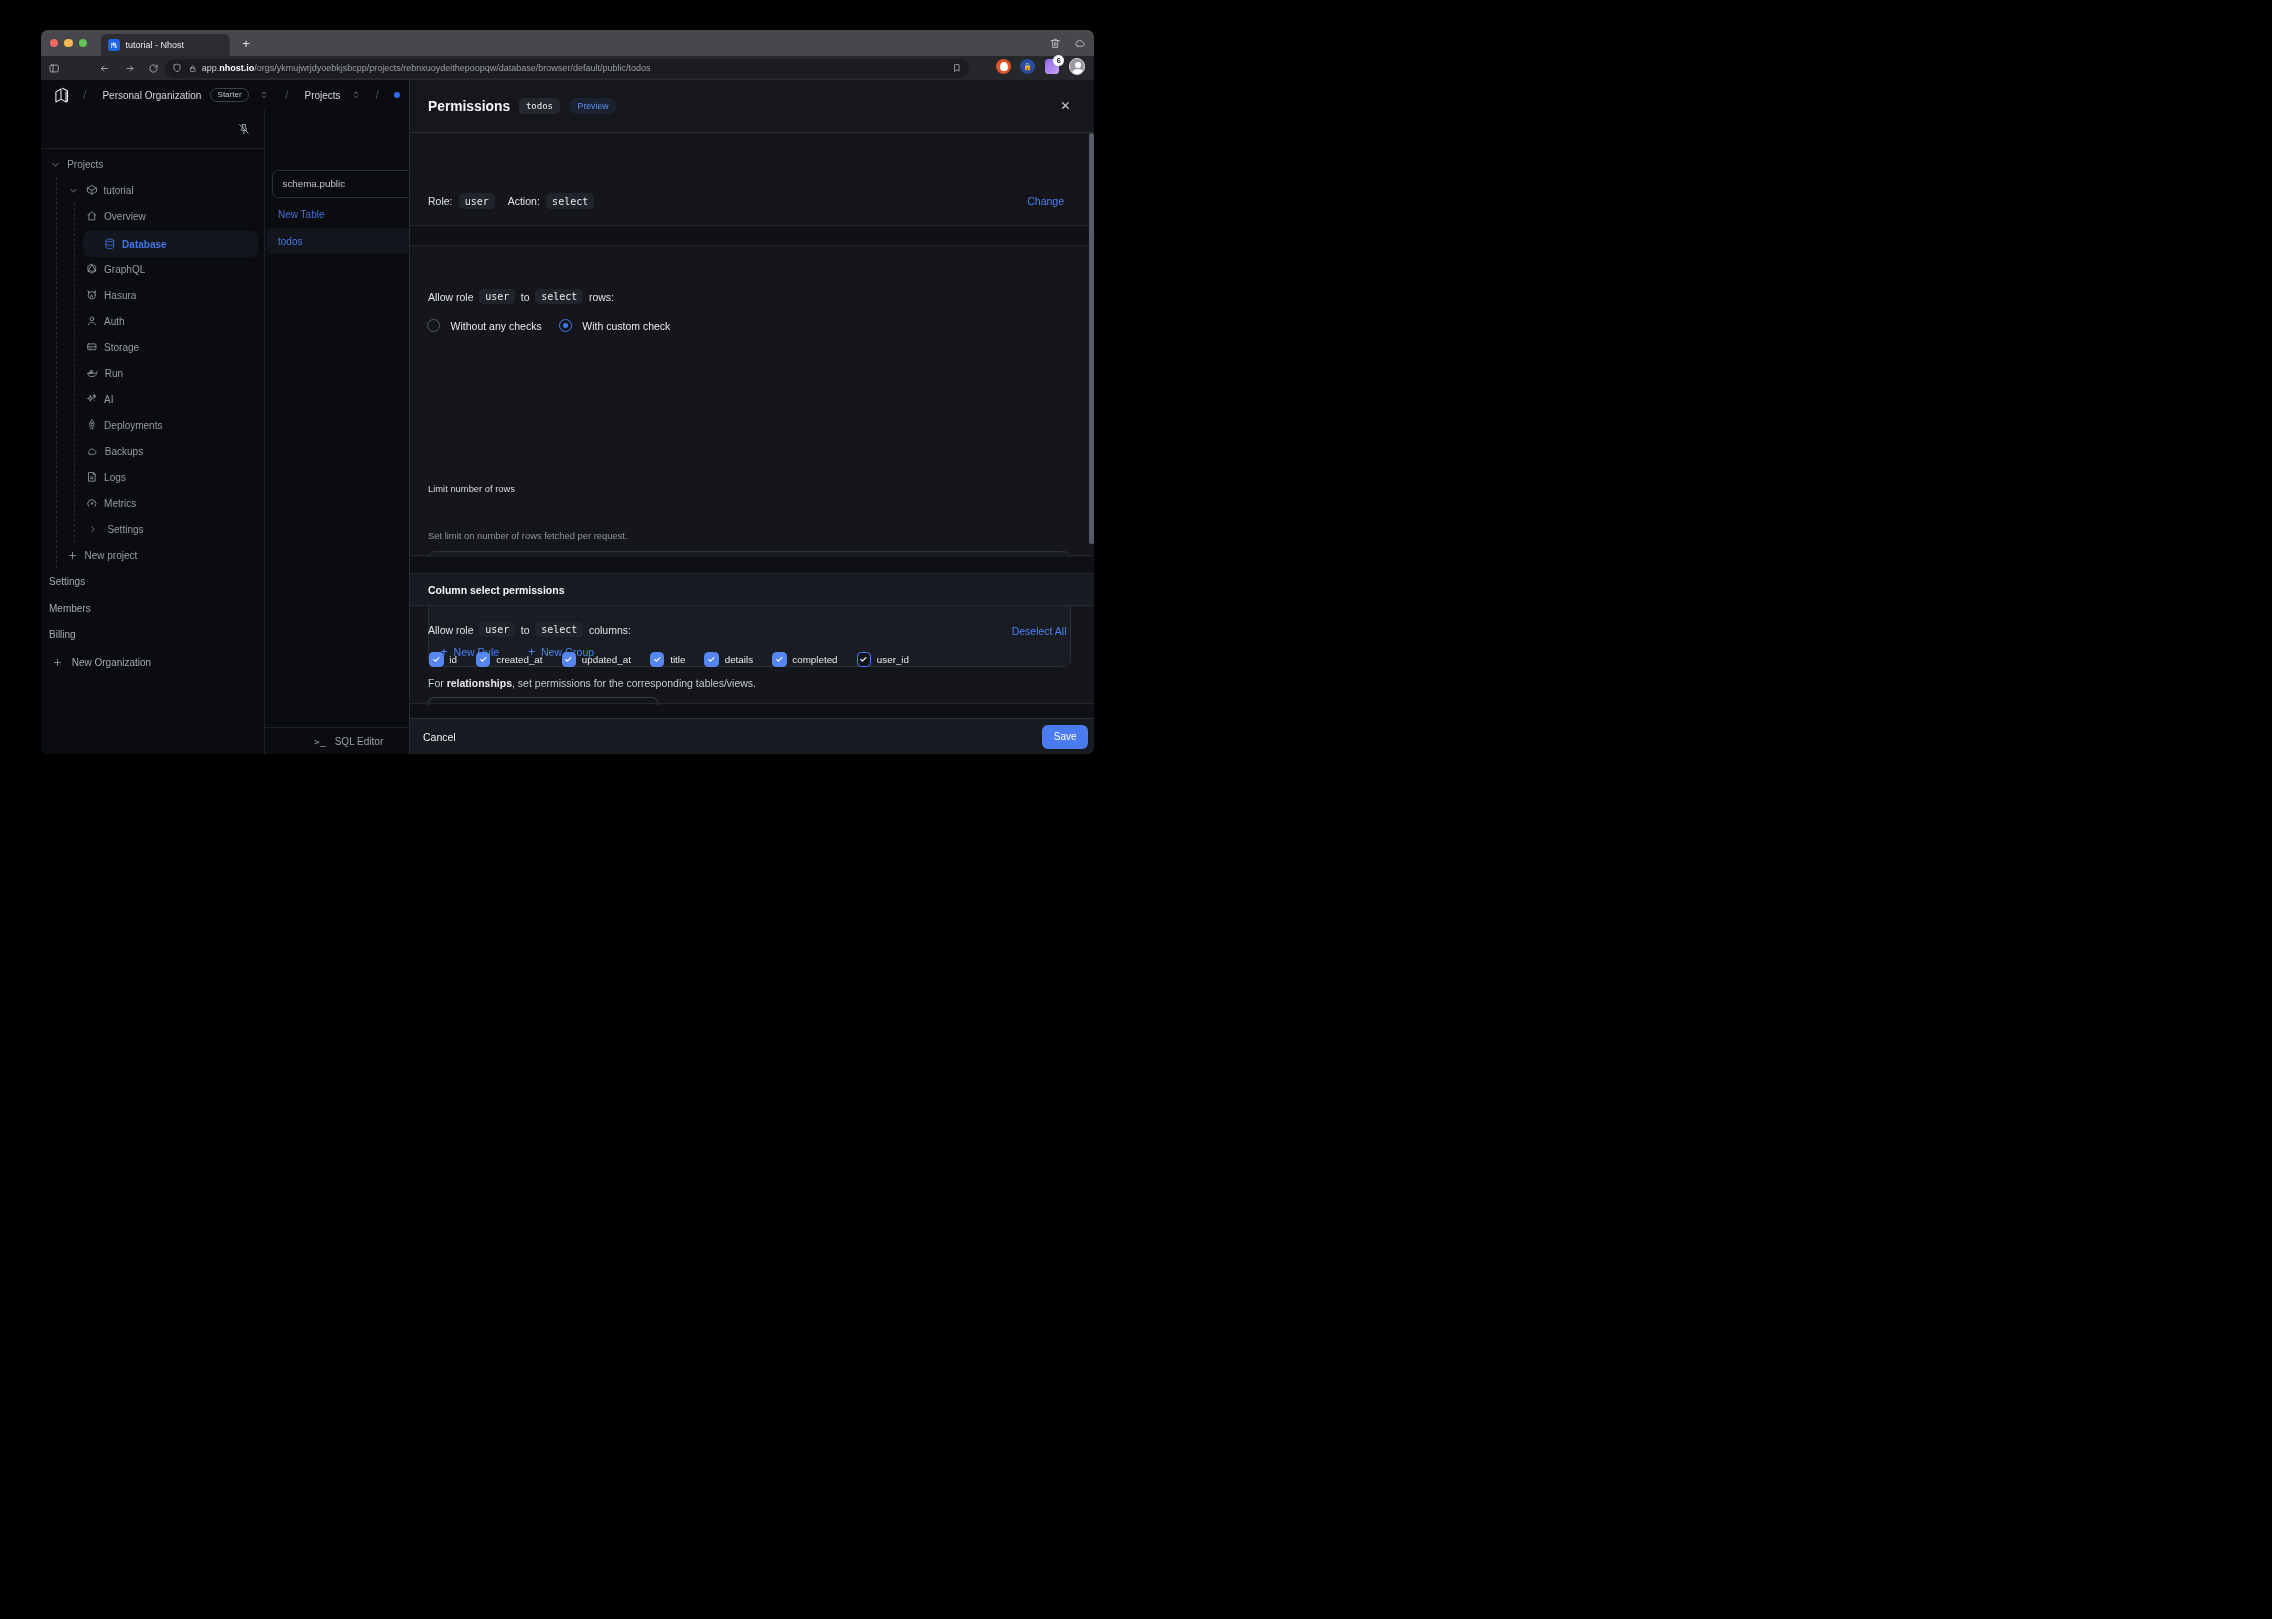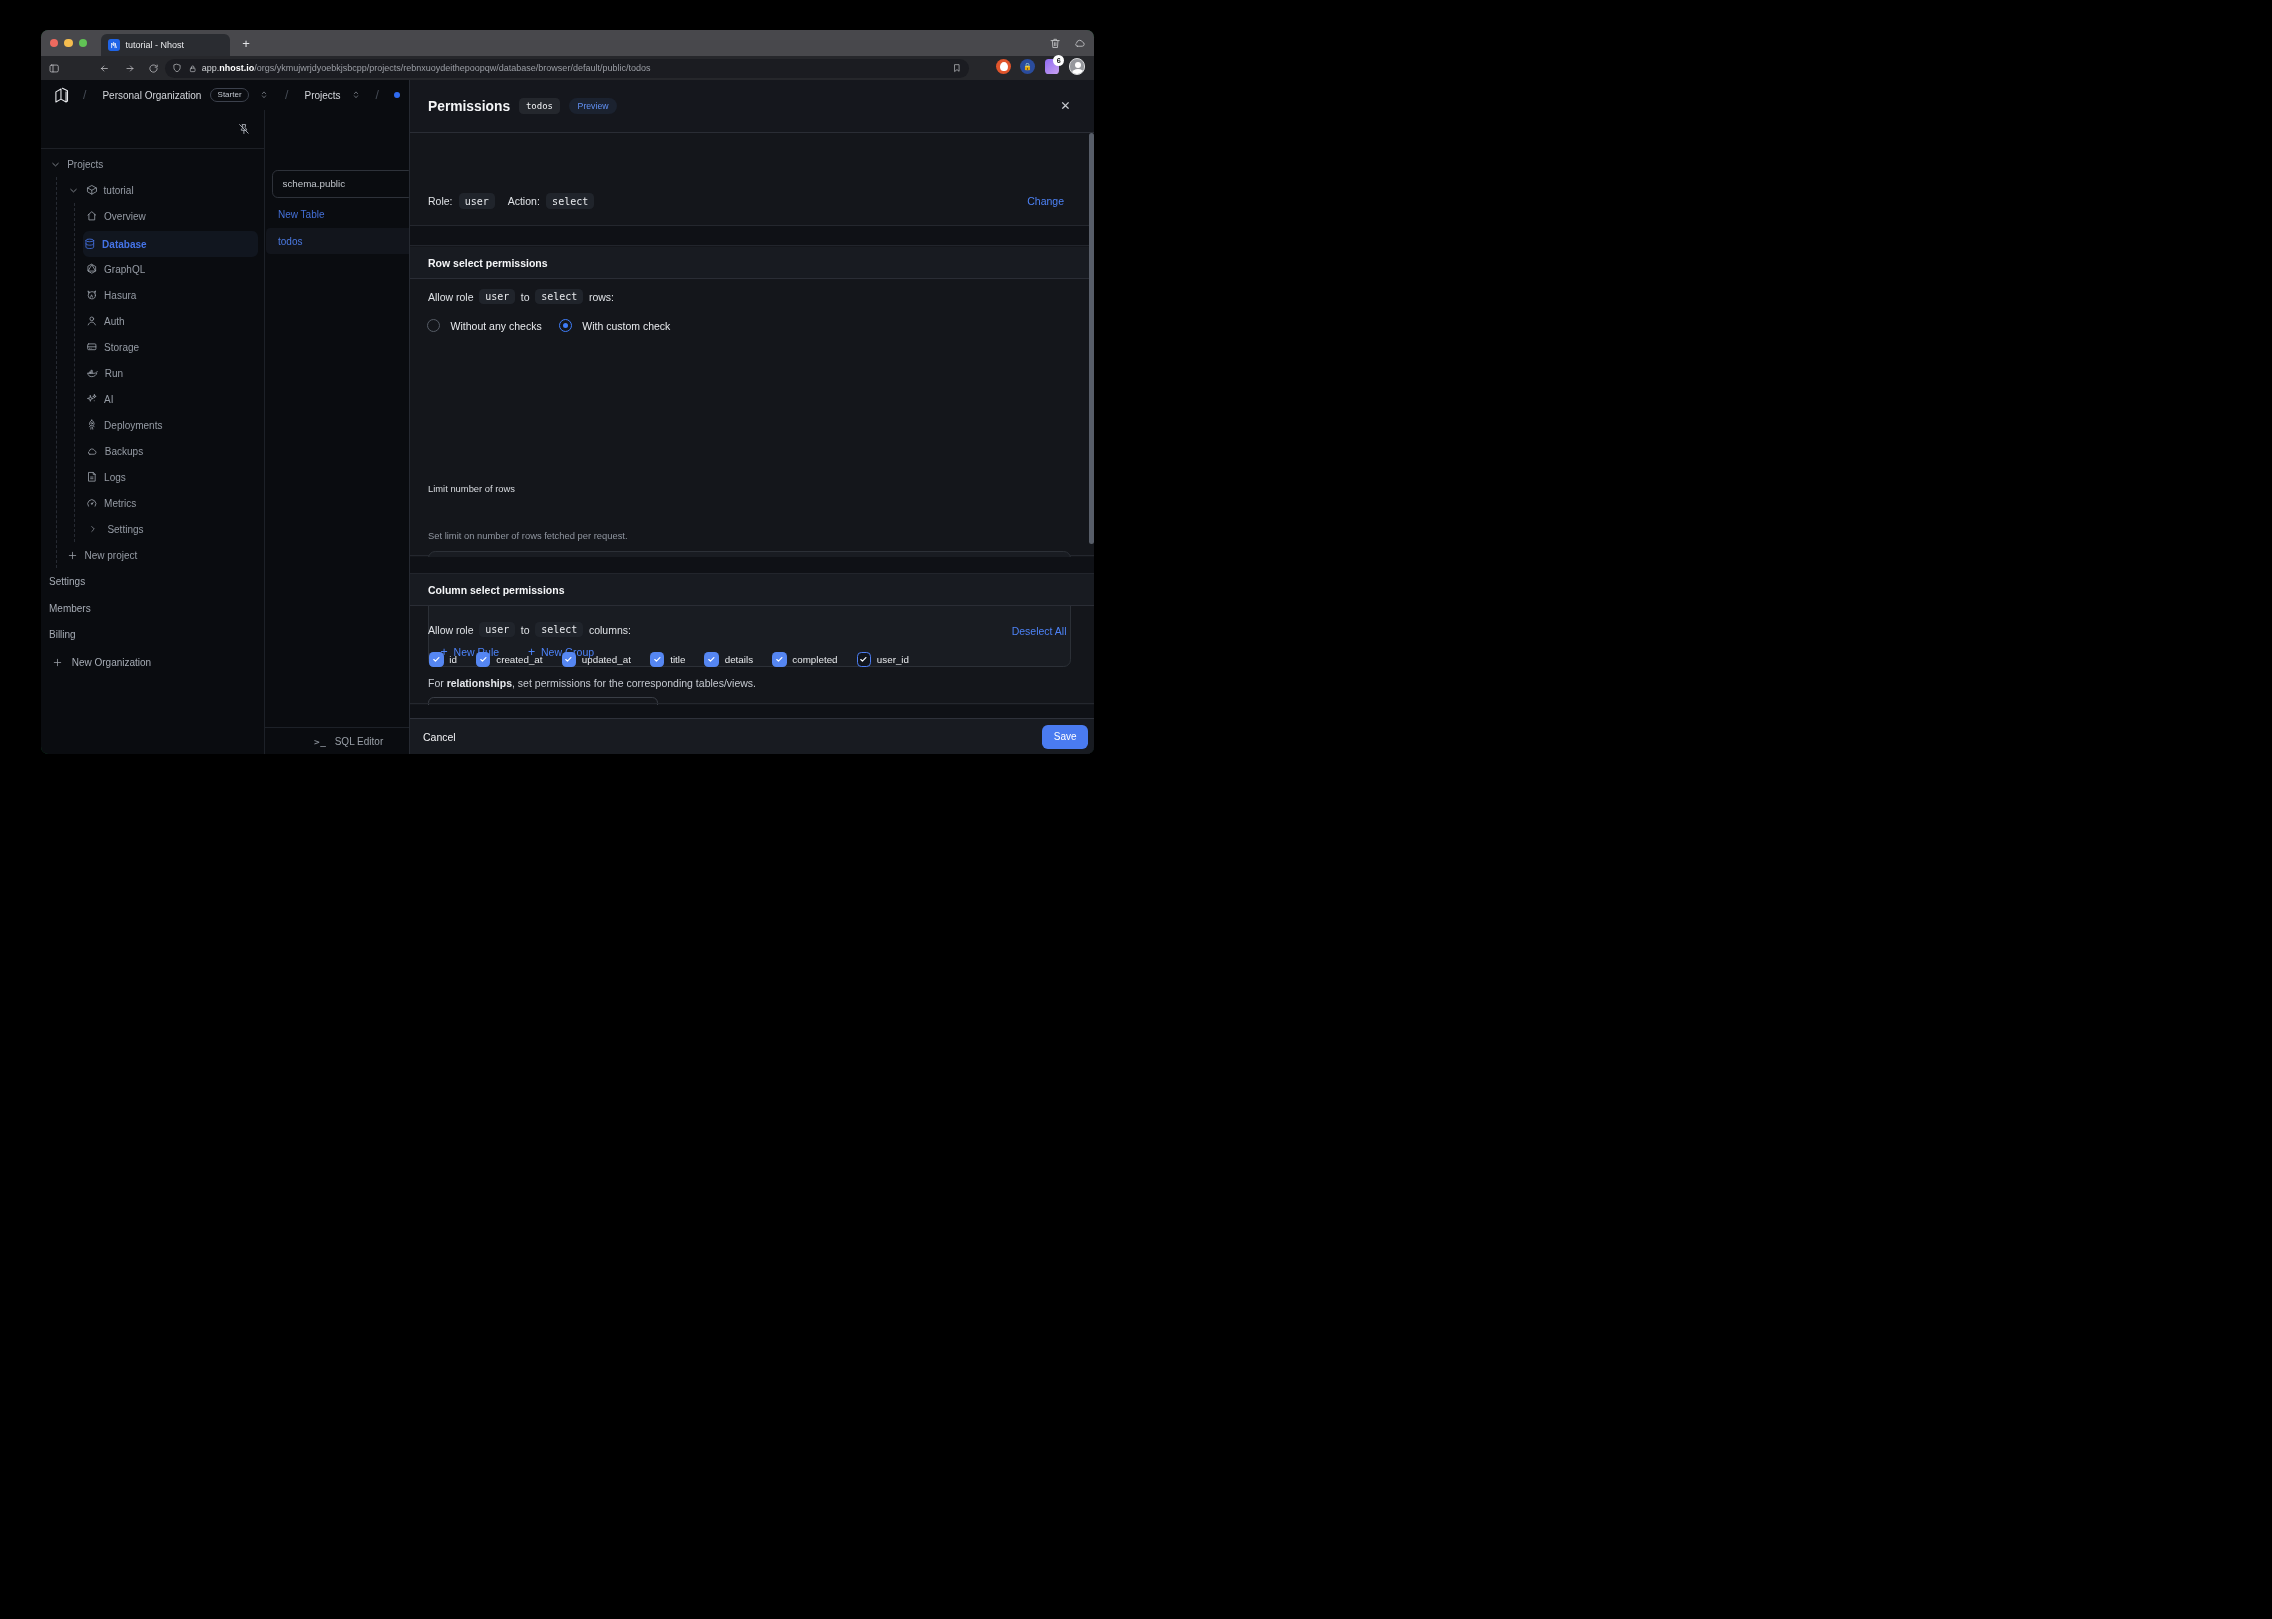--- a/index.html
+++ b/index.html
@@ -265,21 +265,21 @@
           <span class="lbl">tutorial</span>
         </div>
 
         <div class="srow" style="top:93px;padding-left:45px">
           <svg width="11.6" height="11.6" viewBox="0 0 24 24" class="ic">
               <path d="M4 10.5 12 3.5l8 7M6 9v11.5h12V9"></path>
             </svg>
           <span class="lbl">Overview</span>
         </div>
 
-        <div class="srow active-row" style="top:121px;padding-left:1px">
+        <div class="srow active-row" style="top:121px;padding-left:21px">
           <svg width="11.6" height="11.6" viewBox="0 0 24 24" class="ic ic-blue">
               <ellipse cx="12" cy="5" rx="8" ry="2.8"></ellipse>
               <path d="M4 5v14c0 1.6 3.6 2.8 8 2.8s8-1.2 8-2.8V5M4 12c0 1.6 3.6 2.8 8 2.8s8-1.2 8-2.8"></path>
             </svg>
           <span class="lbl">Database</span>
         </div>
 
         <div class="srow" style="top:146px;padding-left:45px">
           <svg width="11.6" height="11.6" viewBox="0 0 24 24" class="ic">
               <path d="M12 2.8 20 7.4v9.2L12 21.2 4 16.6V7.4zM4.5 16 12 3.5 19.5 16z"></path>
@@ -407,23 +407,20 @@
 
         <div style="position:absolute;left:0;top:97px;width:100%;height:49px;border-bottom:0.7px solid #24272e;display:flex;align-items:center;padding:0 30px 0 18px">
           <span class="txt">Role:</span>
           <span class="role-badge" style="margin-left:6.5px">user</span>
           <span class="txt" style="margin-left:13px">Action:</span>
           <span class="role-badge" style="margin-left:6.5px">select</span>
           <span class="link" style="margin-left:auto">Change</span>
         </div>
         <div class="gapstrip" style="top:146px;height:20px"></div>
 
-        <div class="sect-band" style="top:167px;height:32px">
-          <span class="sect-title">Row select permissions</span>
-        </div>
         <div style="position:absolute;left:0;top:198px;width:100%;height:278px;border-bottom:0.7px solid #24272e">
           <div style="position:absolute;left:18px;top:11px;display:flex;align-items:center;gap:5.8px">
             <span class="txt">Allow role</span>
             <span class="role-badge">user</span>
             <span class="txt">to</span>
             <span class="role-badge">select</span>
             <span class="txt">rows:</span>
           </div>
 
           <div style="position:absolute;left:17.4px;top:41px;display:flex;align-items:center;gap:11.6px">

